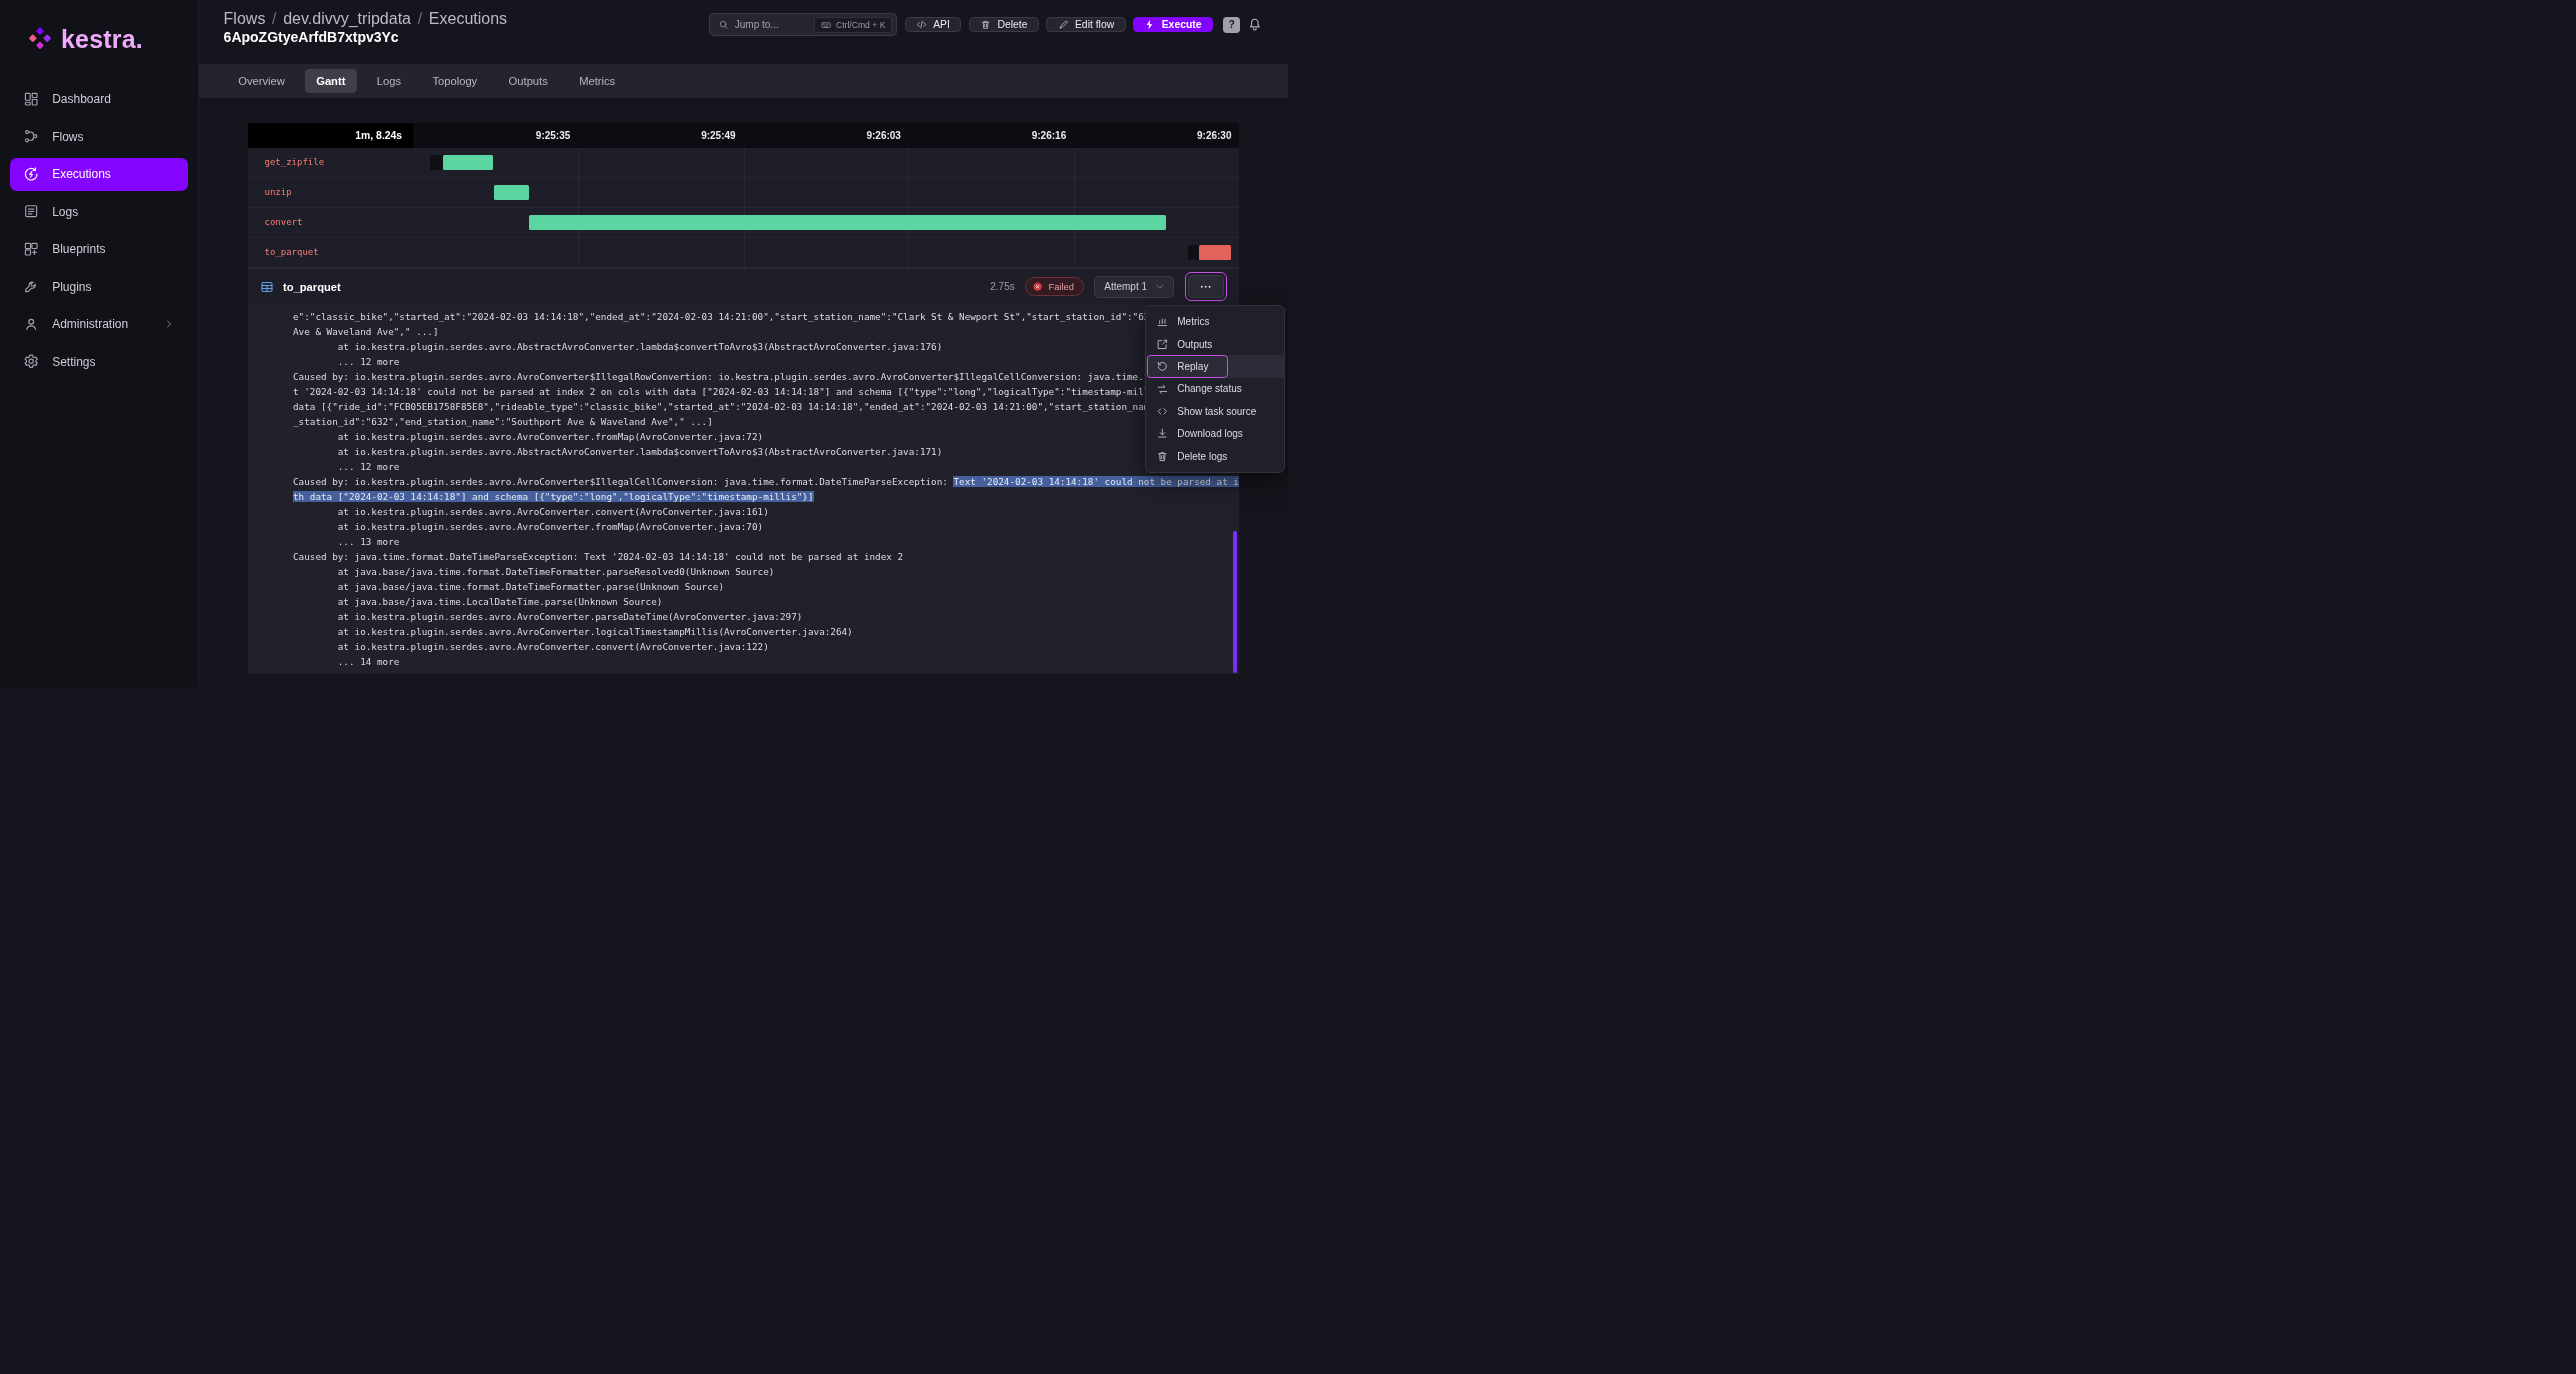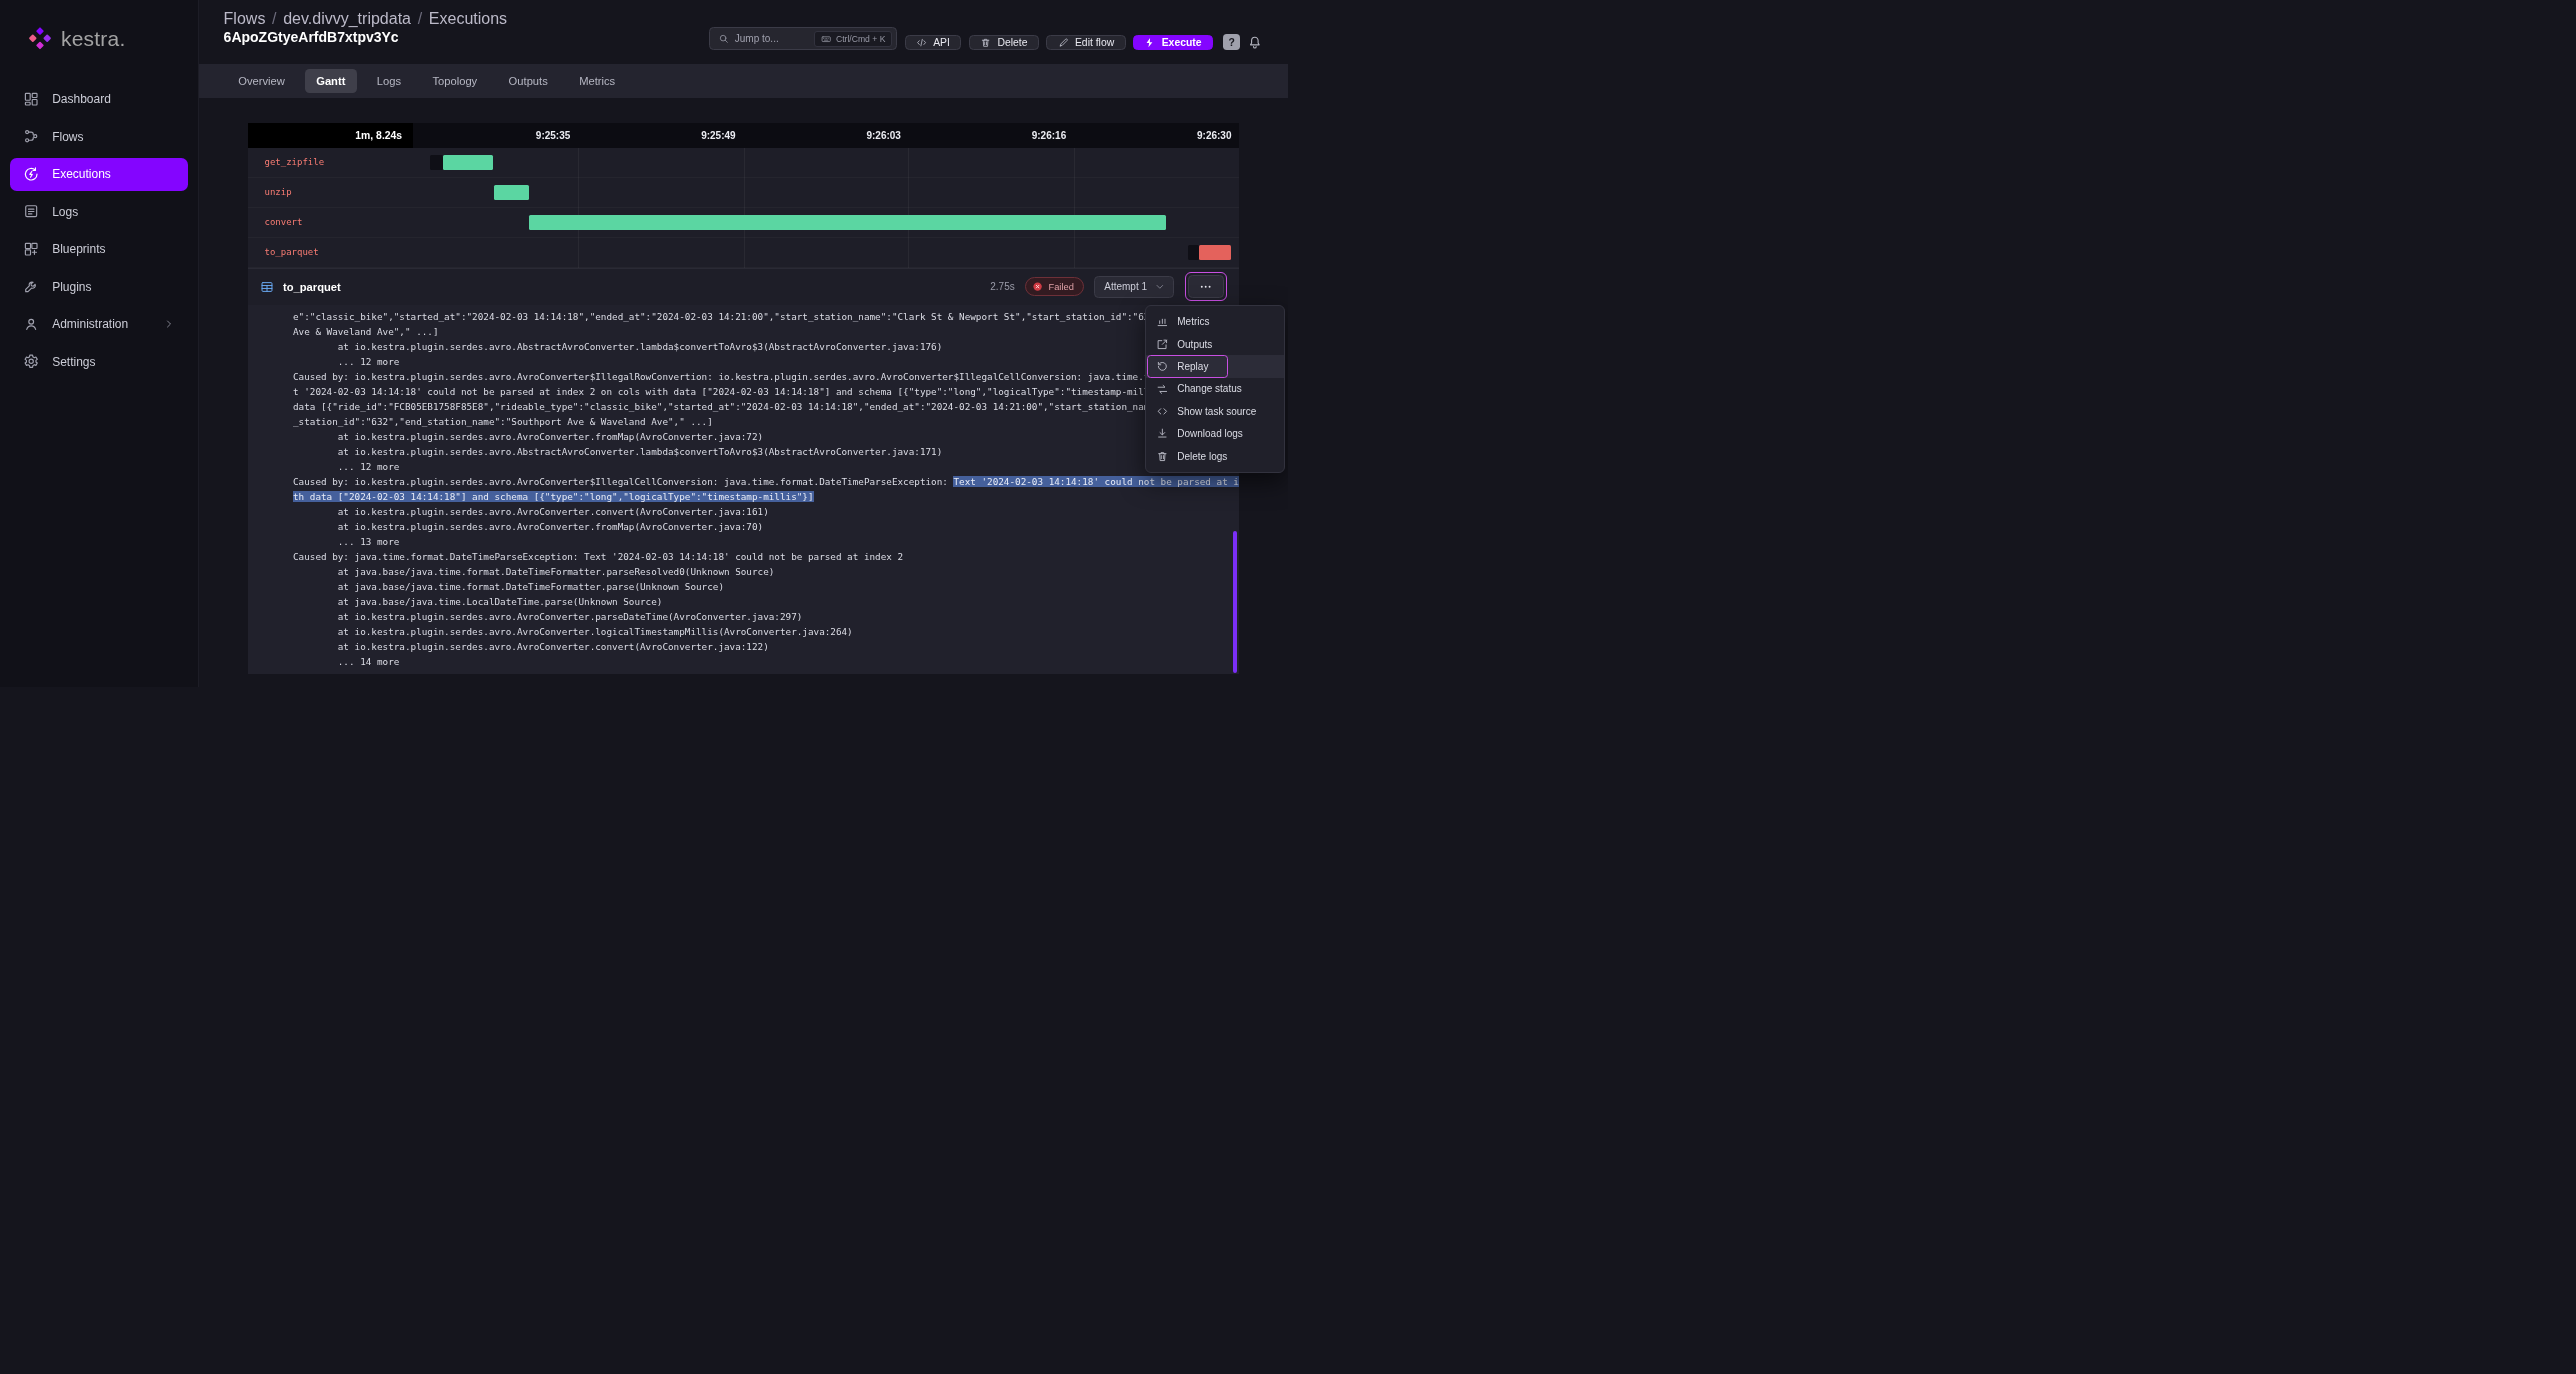--- a/index.html
+++ b/index.html
@@ -5,40 +5,40 @@
   * { margin:0; padding:0; box-sizing:border-box; }
   html,body { background:#15151d; }
   body { font-family:"Liberation Sans", sans-serif; overflow:hidden; }
   .app { width:1288px; height:687px; display:flex; background:#15151d; color:#e6e6ee; position:relative; overflow:hidden; }
 
   
   .sidebar { width:199px; flex-shrink:0; background:#111118; display:flex; flex-direction:column; border-right:0.7px solid #1d1d26; }
   .logo { height:78px; display:flex; align-items:center; padding-left:28px; gap:9px; }
   .logo-mark { width:24px; height:24px; display:inline-flex; }
   .logo-mark svg { width:100%; height:100%; }
-  .logo-text { font-size:21px; font-weight:400; color:#a3a3a3; letter-spacing:0.2px; }
+  .logo-text { font-size:25px; font-weight:700; color:#f0abfc; letter-spacing:0.2px; }
   .nav { padding:4.5px 10.4px; display:flex; flex-direction:column; gap:4.5px; }
   .nav-item { display:flex; align-items:center; gap:12.7px; height:33px; padding:0 12.7px; border-radius:6.7px; color:#cdced8; font-size:12px; cursor:pointer; }
   .nav-item .icon { width:16.4px; height:16.4px; color:#a2a3b0; flex-shrink:0; }
   .nav-item.active { background:#8405ff; color:#fff; }
   .nav-item.active .icon { color:#fff; }
   .nav-item .chev { margin-left:auto; width:12px; height:12px; color:#9596a3; }
 
   .icon { display:inline-flex; align-items:center; justify-content:center; }
   .icon svg { width:100%; height:100%; fill:none; stroke:currentColor; stroke-width:1.7; stroke-linecap:round; stroke-linejoin:round; }
 
   
   .main { flex:1; min-width:0; display:flex; flex-direction:column; position:relative; }
 
   .topbar { height:64px; display:flex; justify-content:space-between; align-items:flex-start; padding:10.4px 25px 0 24.6px; }
   .crumbs { font-size:16px; color:#bcbac9; margin-bottom:1px; }
   .crumb { cursor:pointer; }
   .crumb-sep { margin:0 6.7px; color:#6d6c7c; }
   .page-title { font-size:14px; font-weight:700; color:#fff; }
-  .controls { display:flex; align-items:flex-end; gap:7.5px; margin-top:17px; }
+  .controls { display:flex; align-items:center; gap:7.5px; margin-top:3px; }
   .searchbox { width:188px; height:23px; background:#26262f; border:0.7px solid #3b3b47; border-radius:4.5px; display:flex; align-items:center; gap:6px; padding:0 3.7px 0 7.5px; }
   .searchbox .icon { width:11.2px; height:11.2px; color:#9a9ba8; }
   .searchbox input { flex:1; min-width:0; background:transparent; border:none; outline:none; color:#cfd0da; font-size:10px; font-family:"Liberation Sans",sans-serif; }
   .searchbox input::placeholder { color:#a0a1ae; }
   .kbd { background:#1a1a22; border:0.7px solid #32323e; border-radius:3px; font-size:8.6px; color:#9899a6; padding:2.2px 6px; display:flex; gap:4.5px; align-items:center; white-space:nowrap; }
   .kbd .icon { width:10.4px; height:10.4px; }
   .btn { height:15px; display:flex; align-items:center; gap:6px; background:#26262f; border:0.7px solid #3b3b47; border-radius:4.5px; padding:0 10.4px; font-size:10.4px; color:#e9e9f0; cursor:pointer; white-space:nowrap; }
   .btn .icon { width:11.2px; height:11.2px; color:#c4c5d0; }
   .btn.execute { background:#8405ff; border-color:#8405ff; color:#fff; font-weight:600; }
   .btn.execute .icon { color:#fff; }

